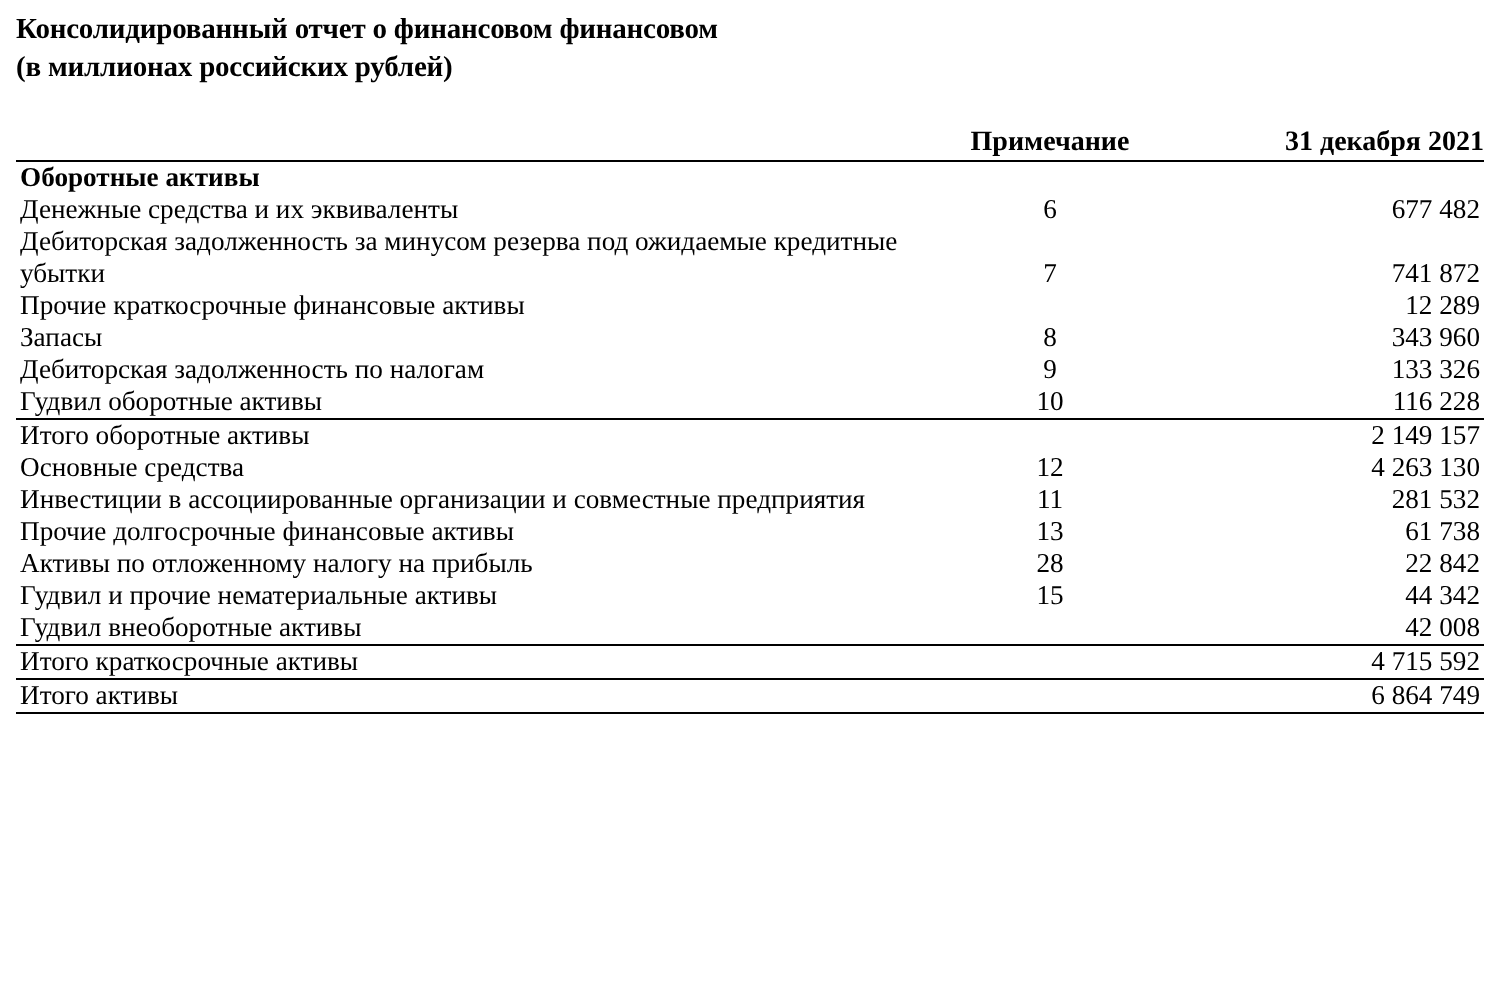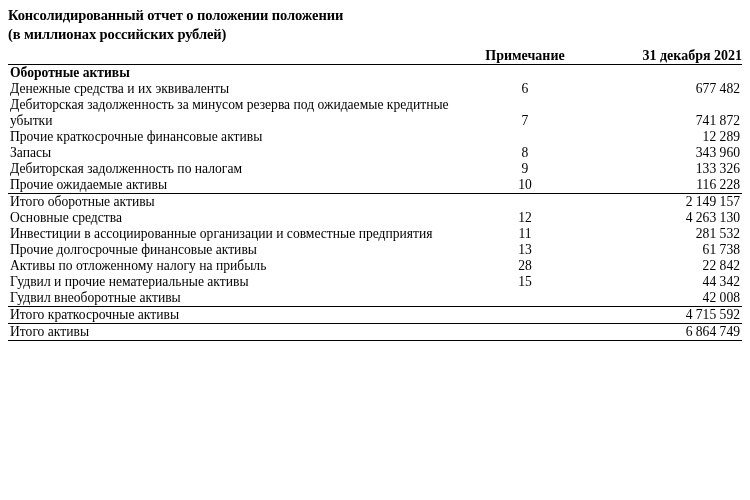--- a/index.html
+++ b/index.html
@@ -30,21 +30,21 @@
   .doc-subtitle {
     font-weight: bold;
     font-size: 14.5px;
     line-height: 19px;
     letter-spacing: -0.1px;
   }
   table.fin {
     width: 734px;
     border-collapse: collapse;
     table-layout: fixed;
-    margin-top: 4px;
+    margin-top: 20px;
   }
   table.fin td, table.fin th {
     padding: 0;
     vertical-align: bottom;
   }
   col.c-label { width: 458px; }
   col.c-note  { width: 118px; }
   col.c-value { width: 158px; }
 
   .hdr-row th {
@@ -75,21 +75,21 @@
   }
   .row.botline td {
     border-bottom: 1.4px solid #000;
   }
 </style>
 </head>
 <body>
 
 <div class="page">
 
-  <div class="doc-title">Консолидированный отчет о положении положении</div>
+  <div class="doc-title">Консолидированный отчет о финансовом финансовом</div>
   <div class="doc-subtitle">(в миллионах российских рублей)</div>
 
   <table class="fin">
     <colgroup>
       <col class="c-label">
       <col class="c-note">
       <col class="c-value">
     </colgroup>
     <thead>
       <tr class="hdr-row">
@@ -123,21 +123,21 @@
           <td class="label">Запасы</td>
           <td class="note">8</td>
           <td class="value">343 960</td>
         </tr>
         <tr class="row">
           <td class="label">Дебиторская задолженность по налогам</td>
           <td class="note">9</td>
           <td class="value">133 326</td>
         </tr>
         <tr class="row">
-          <td class="label">Прочие ожидаемые активы</td>
+          <td class="label">Гудвил оборотные активы</td>
           <td class="note">10</td>
           <td class="value">116 228</td>
         </tr>
         <tr class="row bold topline">
           <td class="label">Итого оборотные активы</td>
           <td class="note"></td>
           <td class="value">2 149 157</td>
         </tr>
         <tr class="row">
           <td class="label">Основные средства</td>

